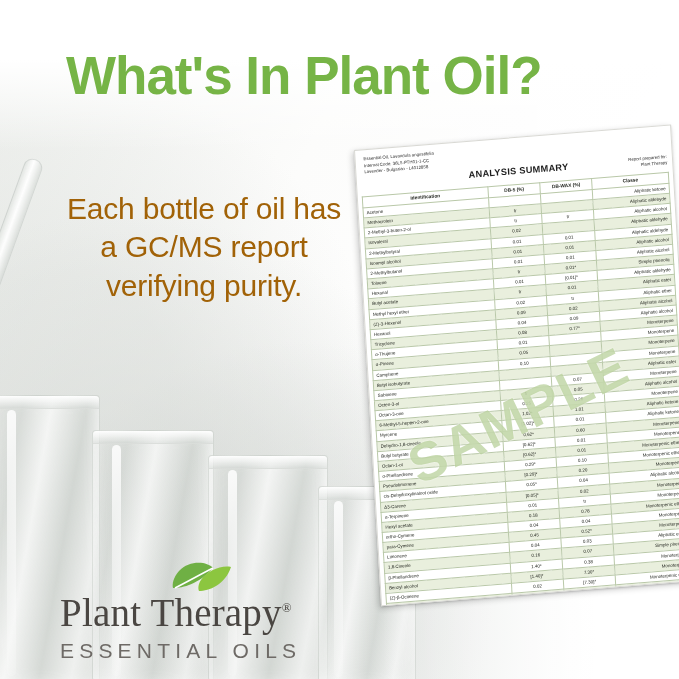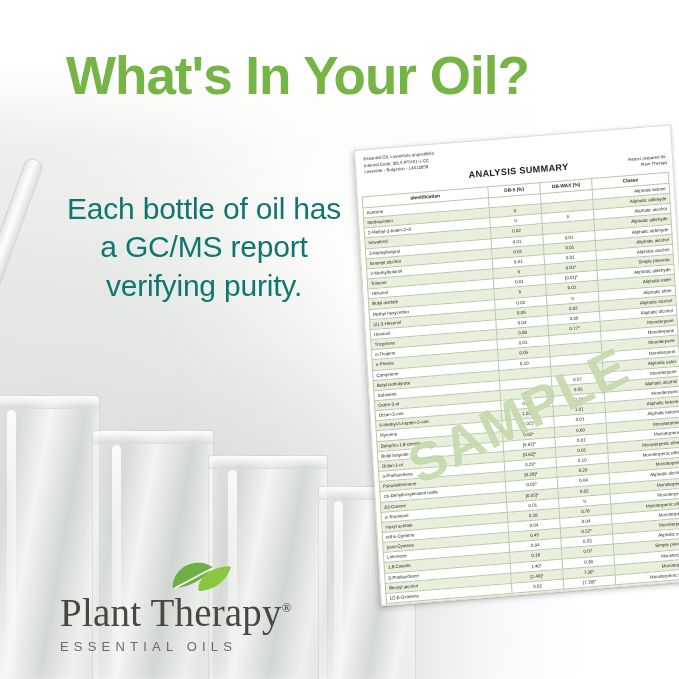--- a/index.html
+++ b/index.html
@@ -45,31 +45,31 @@
 
   
   .headline{
     position:absolute;left:66px;top:48px;width:580px;
     font-size:53px;line-height:1.04;font-weight:700;letter-spacing:-1px;
     color:#76b446;
     text-shadow:0 1px 0 rgba(255,255,255,.6);
   }
   .subcopy{
     position:absolute;left:58px;top:190px;width:292px;
-    font-size:30px;line-height:1.28;color:#0f766e;text-align:center;
+    font-size:30px;line-height:1.28;color:#a16207;text-align:center;
     font-weight:400;letter-spacing:-.2px;
   }
 
   
   .logo{position:absolute;left:60px;top:558px;width:282px;text-align:left;}
   .leaf-wrap{height:34px;position:relative;margin:0 auto 1px;width:64px;}
   .logo-name{font-family:"Liberation Serif",serif;font-size:39px;color:#4a4642;
     letter-spacing:.2px;line-height:1;position:relative;display:inline-block;}
   .logo-name .reg{font-size:13px;vertical-align:super;}
-  .logo-sub{font-size:13px;letter-spacing:5.2px;color:#6e6a66;margin-top:7px;}
+  .logo-sub{font-size:21px;letter-spacing:5.2px;color:#6e6a66;margin-top:7px;}
 
   
   .sheet-wrap{
     position:absolute;left:354px;top:150px;width:330px;height:470px;
   }
   .sheet{
     position:absolute;left:0;top:0;width:316px;height:455px;
     background:#ffffff;
     transform:rotate(-4.6deg) skewX(-1.2deg);
     transform-origin:left top;
@@ -141,21 +141,21 @@
         <div class="rim"></div>
         <div class="gloss"></div>
       </div>
     <div class="dropper">
       <div class="tube"></div>
     </div>
     <div class="hazefade"></div>
     <div class="hazeright"></div>
   </div>
 
-  <div class="headline">What's In Your Oil?</div>
+  <div class="headline">What's In Plant Oil?</div>
 
   <div class="subcopy">Each bottle of oil has a GC/MS report verifying purity.</div>
 
   <div class="logo">
     <div class="leaf-wrap">
       <svg width="64" height="34" viewBox="0 0 64 34" aria-hidden="true">
         <path d="M4 30 C14 30 30 26 44 10 C38 3 20 2 10 13 C4 20 3 26 4 30 Z" fill="#6fb044"></path>
         <path d="M30 33 C40 33 56 27 62 9 C52 7 38 13 32 22 C29 26 29 31 30 33 Z" fill="#8cc63f"></path>
         <path d="M6 30 C18 24 32 16 44 10" stroke="#ffffff" stroke-width="1.6" fill="none"></path>
       </svg>

